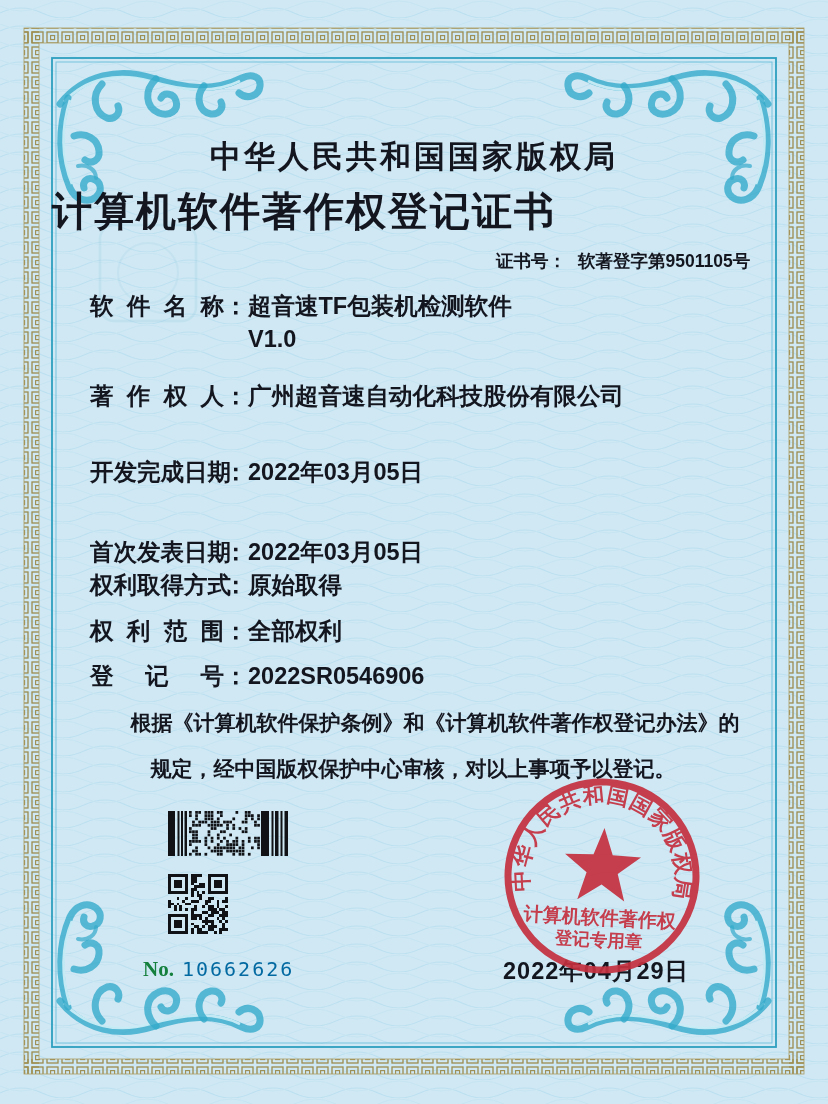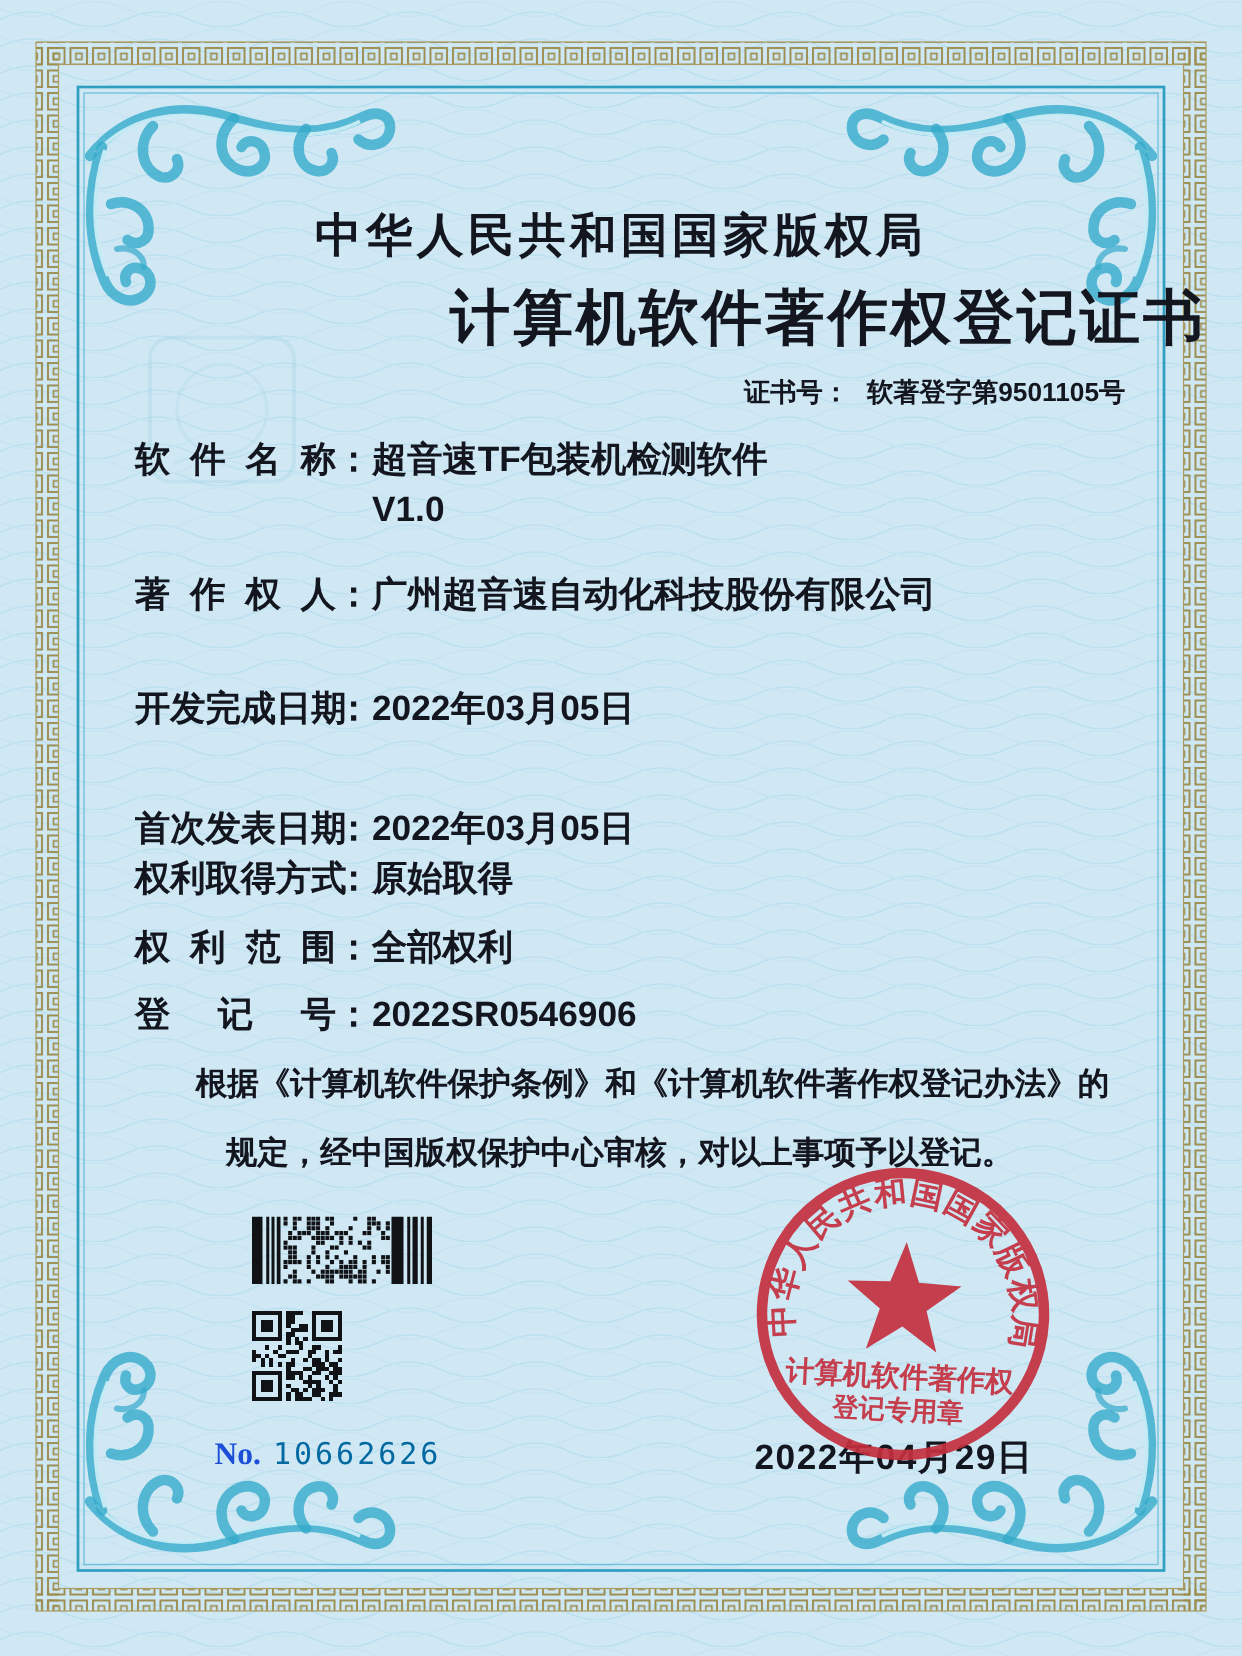--- a/index.html
+++ b/index.html
@@ -2,41 +2,41 @@
 <html><head>
 <meta charset="utf-8">
 <style>
   html,body{margin:0;padding:0;background:#9db4c0;}
   .page{position:relative;width:828px;height:1104px;background:#cfe8f4;overflow:hidden;
         font-family:"Liberation Sans","DejaVu Sans",sans-serif;color:#14161f;}
   .deco{position:absolute;left:0;top:0;width:828px;height:1104px;z-index:0;}
 
   .authority{position:absolute;left:52px;width:724px;top:136px;text-align:center;
              font-size:31px;font-weight:bold;letter-spacing:3px;z-index:2;}
-  .cert-title{position:absolute;left:52px;width:724px;top:184px;text-align:right;
-              font-size:40px;font-weight:bold;letter-spacing:2px;z-index:2;padding-left:28px;}
+  .cert-title{position:absolute;left:52px;width:724px;top:184px;text-align:left;
+              font-size:40px;font-weight:bold;letter-spacing:2px;z-index:2;}
   .cert-no{position:absolute;left:496px;top:249px;font-size:17.5px;font-weight:bold;z-index:2;white-space:nowrap;}
   .cert-no .v{margin-left:12px;}
 
   .row{position:absolute;left:90px;z-index:2;white-space:nowrap;font-weight:bold;font-size:23.5px;}
   .lbl{display:inline-block;width:158px;vertical-align:top;}
   .lbl-chars{display:inline-block;width:134px;text-align:justify;text-align-last:justify;}
   .val{display:inline-block;vertical-align:top;line-height:33px;}
   .r1{top:290px;} .r2{top:380px;} .r3{top:456px;} .r4{top:536px;}
   .r5{top:569px;} .r6{top:615px;} .r7{top:660px;}
 
   .statement{position:absolute;left:68px;right:70px;top:700px;z-index:2;
              font-size:21px;line-height:46px;font-weight:bold;text-align:center;}
   .statement .ln1{text-indent:44px;}
 
   .barcode{position:absolute;left:168px;top:811px;width:120px;height:45px;z-index:2;}
   .qr{position:absolute;left:168px;top:874px;width:60px;height:60px;z-index:2;}
 
   .serial{position:absolute;left:143px;top:957px;z-index:2;white-space:nowrap;}
-  .serial .pfx{font-family:"Liberation Serif","DejaVu Serif",serif;font-weight:bold;font-size:21px;color:#1d4ed8;}
+  .serial .pfx{font-family:"Liberation Serif","DejaVu Serif",serif;font-weight:bold;font-size:21px;color:#15803d;}
   .serial .num{font-family:"DejaVu Sans Mono",monospace;font-size:20px;color:#0369a1;letter-spacing:2px;margin-left:8px;}
 
   .issue-date{position:absolute;left:503px;top:955px;font-size:23.5px;font-weight:bold;z-index:2;letter-spacing:1px;}
 
   .seal{position:absolute;left:492px;top:766px;width:220px;height:220px;z-index:3;}
   .sealc{stroke:#c5303f;}
   .sealt{fill:#c5303f;font-weight:bold;font-family:"Liberation Sans","DejaVu Sans",sans-serif;}
   .sealf{fill:#c5303f;}
 
   .o1{fill:none;stroke:#35aacb;stroke-width:7;stroke-linecap:round;opacity:.8}

